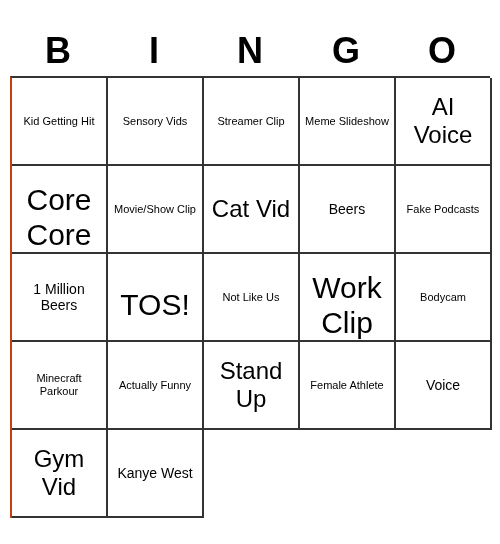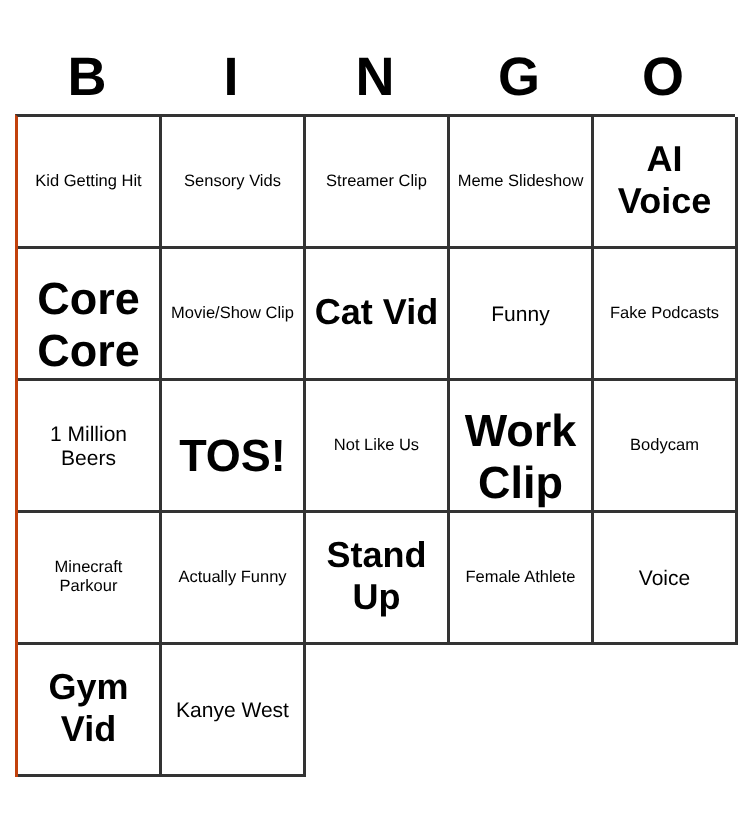--- a/index.html
+++ b/index.html
@@ -41,22 +41,22 @@
       height: 88px;
       display: flex;
       align-items: center;
       justify-content: center;
       text-align: center;
       padding: 4px;
       line-height: 1.15;
     }
     .cell-small { font-size: 11px; }
     .cell-medium { font-size: 14px; }
-    .cell-large { font-size: 24px; font-weight: bold; }
-    .cell-xlarge { font-size: 30px; font-weight: bold; margin-top: 17px; }
+    .cell-large { font-size: 24px; font-weight: normal; }
+    .cell-xlarge { font-size: 30px; font-weight: normal; margin-top: 17px; }
   </style>
 </head>
 <body>
 
 <div class="bingo-container">
   <div class="bingo-header">
   <div class="bingo-letter">B</div>
       <div class="bingo-letter">I</div>
       <div class="bingo-letter">N</div>
       <div class="bingo-letter">G</div>
@@ -81,21 +81,21 @@
       <div class="bingo-cell">
         <span class="cell-xlarge">Core Core</span>
       </div>
       <div class="bingo-cell">
         <span class="cell-small">Movie/Show Clip</span>
       </div>
       <div class="bingo-cell">
         <span class="cell-large">Cat Vid</span>
       </div>
       <div class="bingo-cell">
-        <span class="cell-medium">Funny</span>
+        <span class="cell-medium">Beers</span>
       </div>
       <div class="bingo-cell">
         <span class="cell-small">Fake Podcasts</span>
       </div>
       <div class="bingo-cell">
         <span class="cell-medium">1 Million Beers</span>
       </div>
       <div class="bingo-cell">
         <span class="cell-xlarge">TOS!</span>
       </div>

